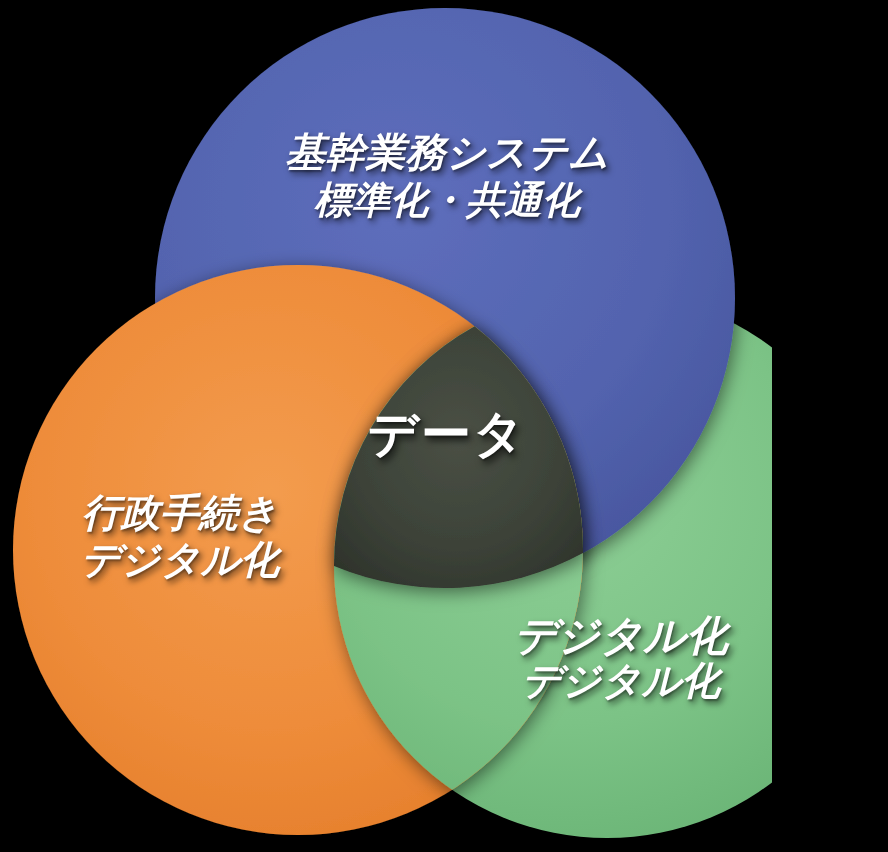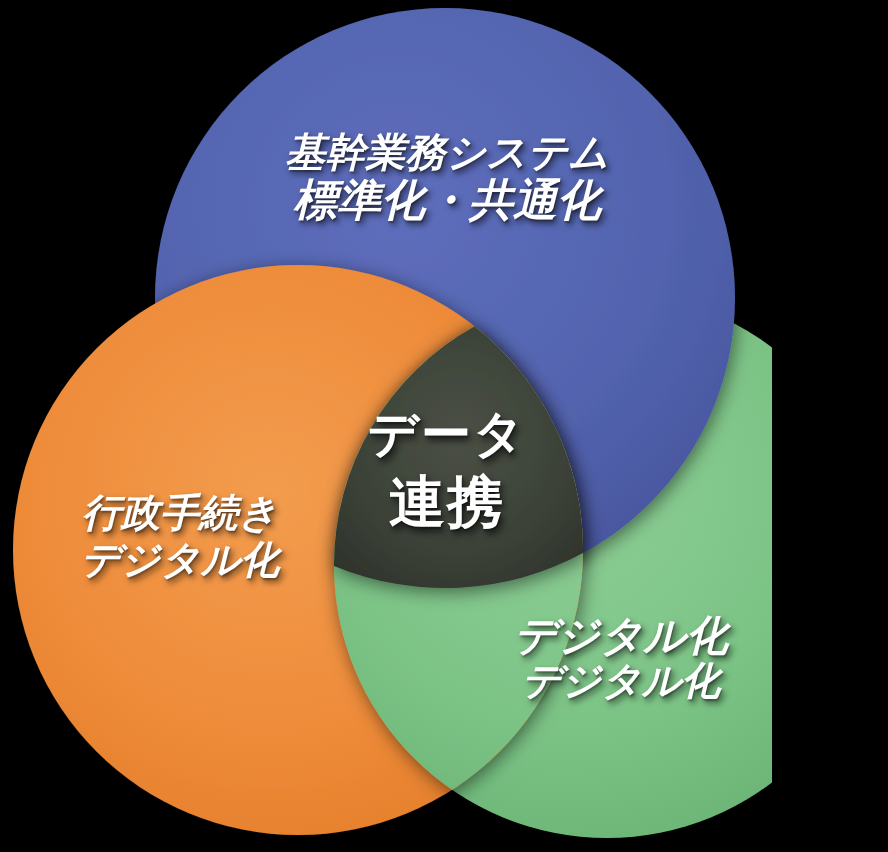--- a/index.html
+++ b/index.html
@@ -26,21 +26,21 @@
     font-weight: bold;
     text-align: center;
     white-space: nowrap;
     text-shadow: 3px 4px 6px rgba(0,0,0,0.60), 1px 2px 2px rgba(0,0,0,0.35);
   }
   .label span { display: block; }
   .italic { font-style: italic; }
 
   .label-top    { left: 194px; top: 128px; width: 506px; line-height: 48px; }
   .label-top .l1 { font-size: 40px; }
-  .label-top .l2 { font-size: 44px; }
+  .label-top .l2 { font-size: 38px; }
 
   .label-left   { left: -20px; top: 489px; width: 400px; line-height: 47px; }
   .label-left .l1 { font-size: 39px; }
   .label-left .l2 { font-size: 39px; }
 
   .label-right  { left: 421px; top: 613px; width: 400px; line-height: 45px; }
   .label-right .l1 { font-size: 42px; }
   .label-right .l2 { font-size: 39px; }
 
   .label-center { left: 297px; top: 400px; width: 300px; line-height: 68px;
@@ -109,16 +109,15 @@
     <span class="l2">デジタル化</span>
   </div>
 
   <div class="label label-right italic">
     <span class="l1">デジタル化</span>
     <span class="l2">デジタル化</span>
   </div>
 
   <div class="label label-center">
     <span class="l1">データ</span>
-    <span class="l2">連携</span>
   </div>
 
 </div>
 
 </body></html>

